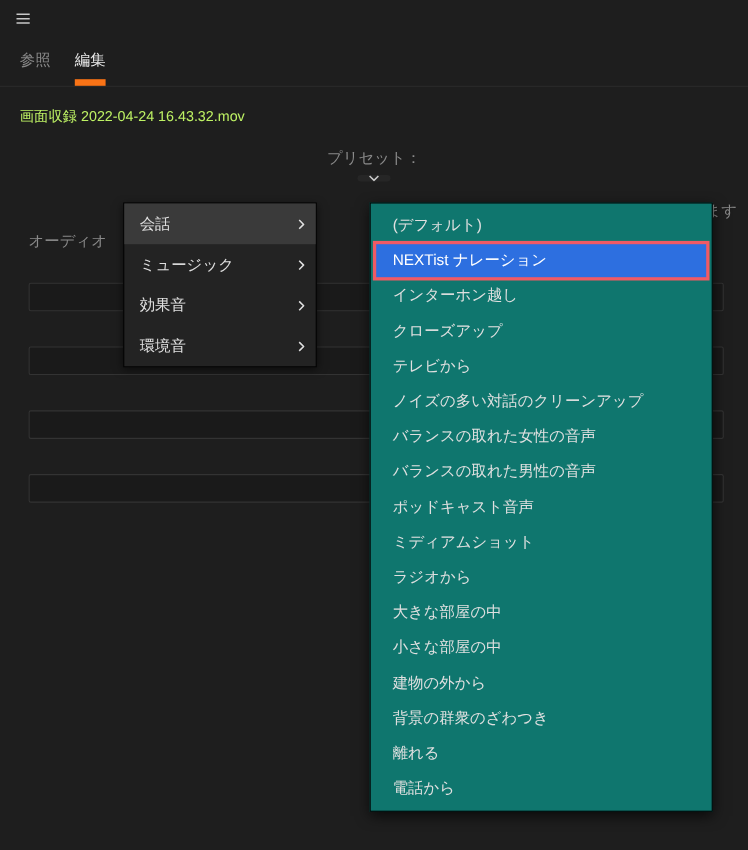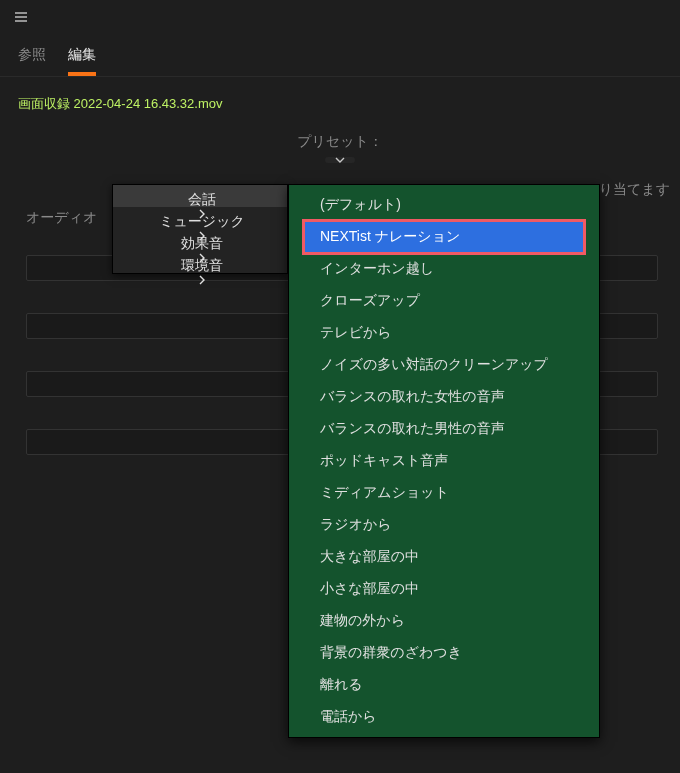--- a/index.html
+++ b/index.html
@@ -35,21 +35,21 @@
     border-bottom: 1px solid #2a2a2a;
   }
   .tab {
     color: #888;
     padding-bottom: 8px;
     cursor: pointer;
     font-size: 14px;
   }
   .tab.active {
     color: #e8e8e8;
-    border-bottom: 4px solid #f97316;
+    border-bottom: 6px solid #f97316;
   }
   .filename {
     padding: 18px 18px 10px 18px;
     color: #bef264;
     font-size: 13px;
   }
   .preset-row {
     display: flex;
     align-items: center;
     padding: 10px 14px 4px 14px;
@@ -117,36 +117,36 @@
     min-width: 176px;
   }
   .menu-item {
     display: flex;
     align-items: center;
     justify-content: space-between;
     padding: 6px 10px 6px 14px;
     font-size: 14px;
     color: #e0e0e0;
     cursor: pointer;
-    height: 22px;
-    flex-direction: column;
+    height: 37px;
   }
   .menu-item.hovered {
     background: #3a3a3a;
   }
   .arrow {
     color: #e0e0e0;
   }
   .arrow svg { display:block; }
   .submenu {
-    background: #14532d;
+    background: #0f766e;
     border: 1px solid #000;
     box-shadow: 0 4px 12px rgba(0,0,0,0.7);
     min-width: 312px;
-    padding: 4px 15px;
+    padding: 4px 4px;
+    margin-left: 48px;
   }
   .submenu-item {
     padding: 6px 16px;
     font-size: 14px;
     color: #e0e0e0;
     cursor: pointer;
     height: 32px;
     display: flex;
     align-items: center;
   }

